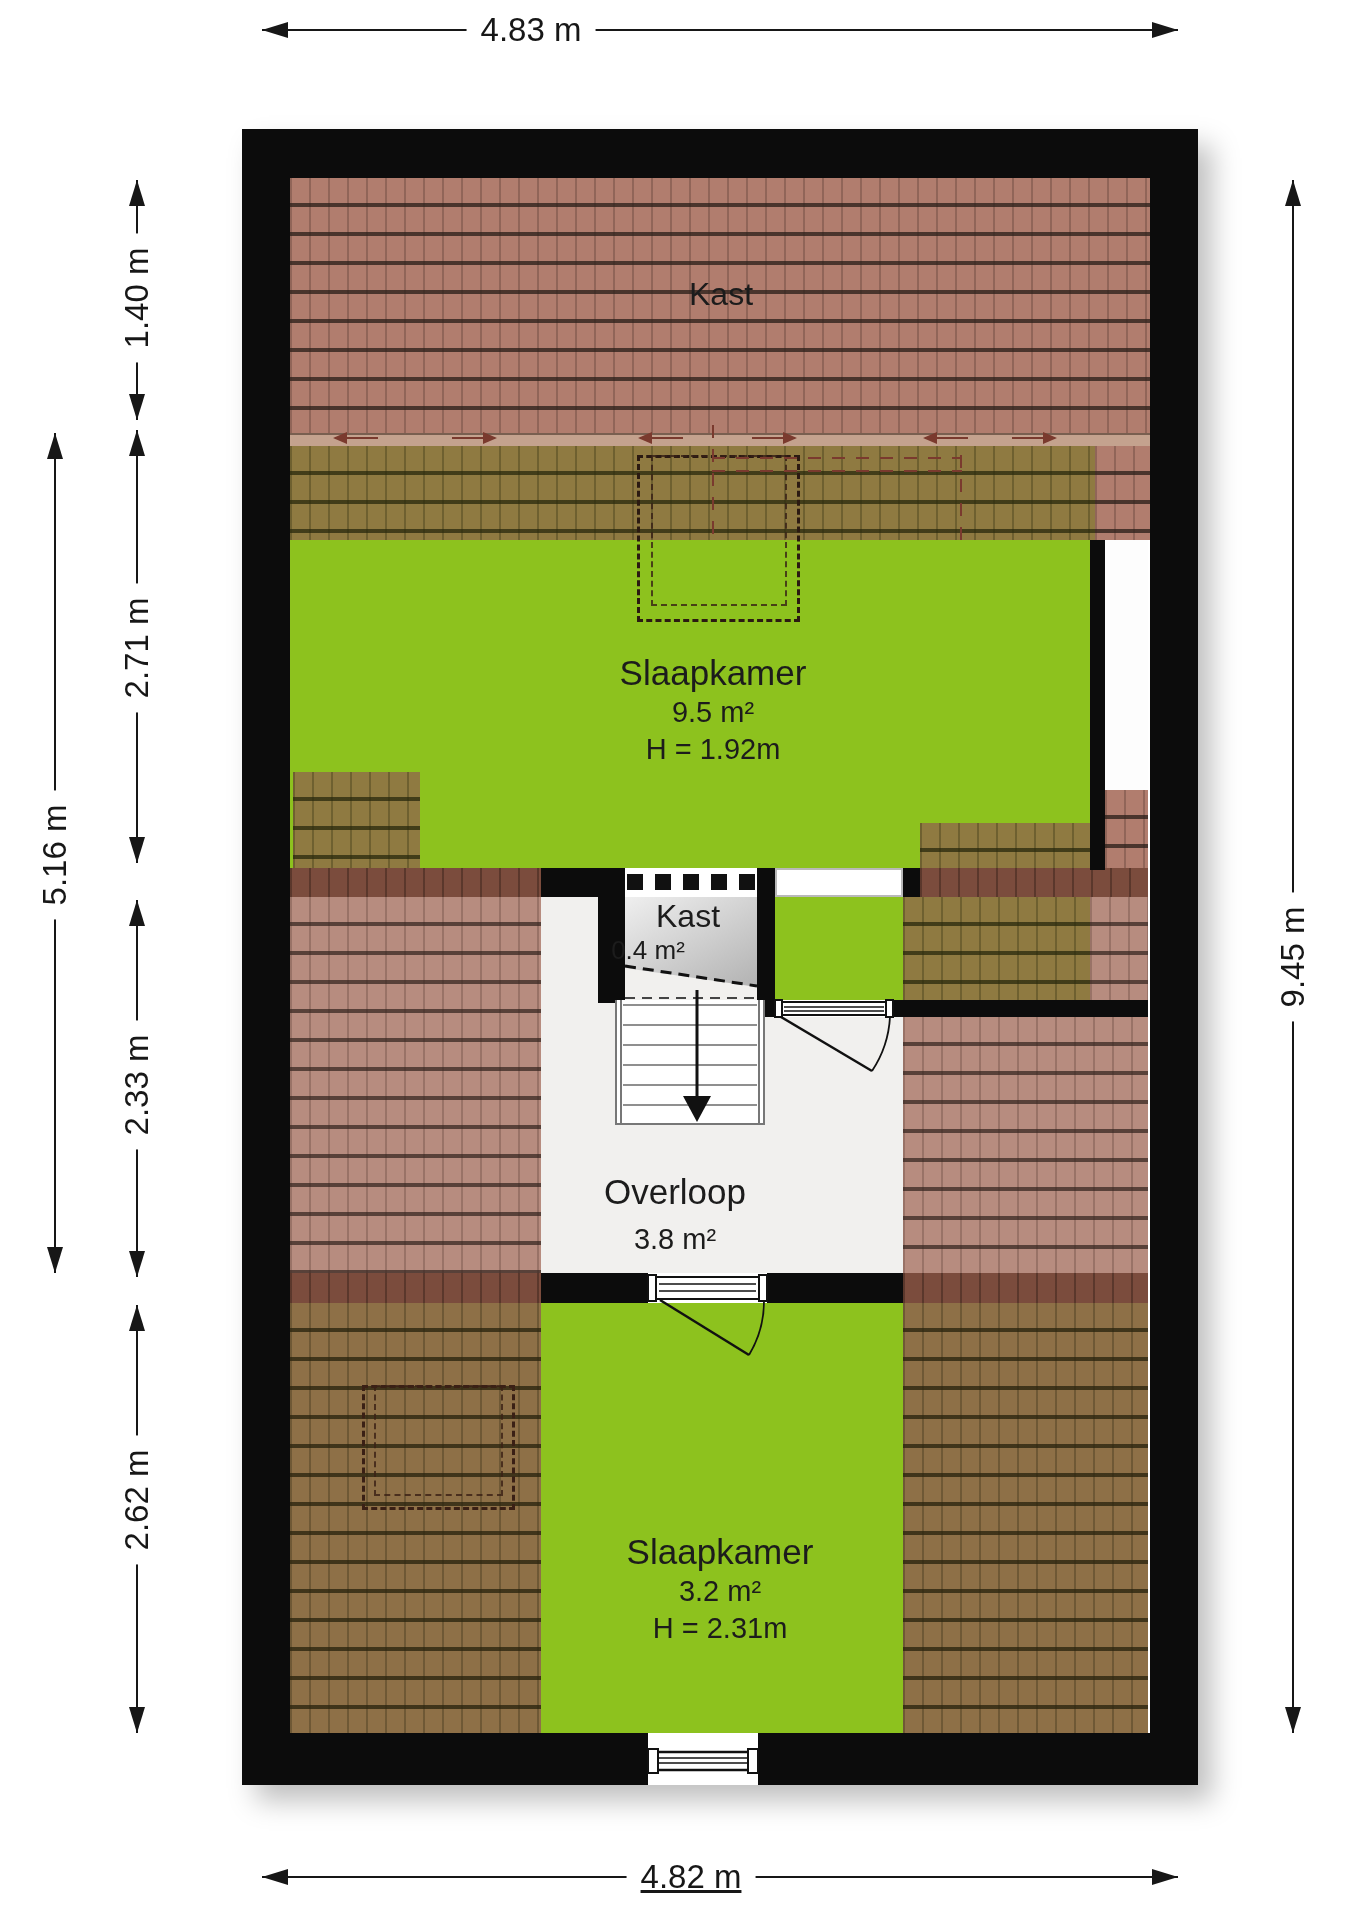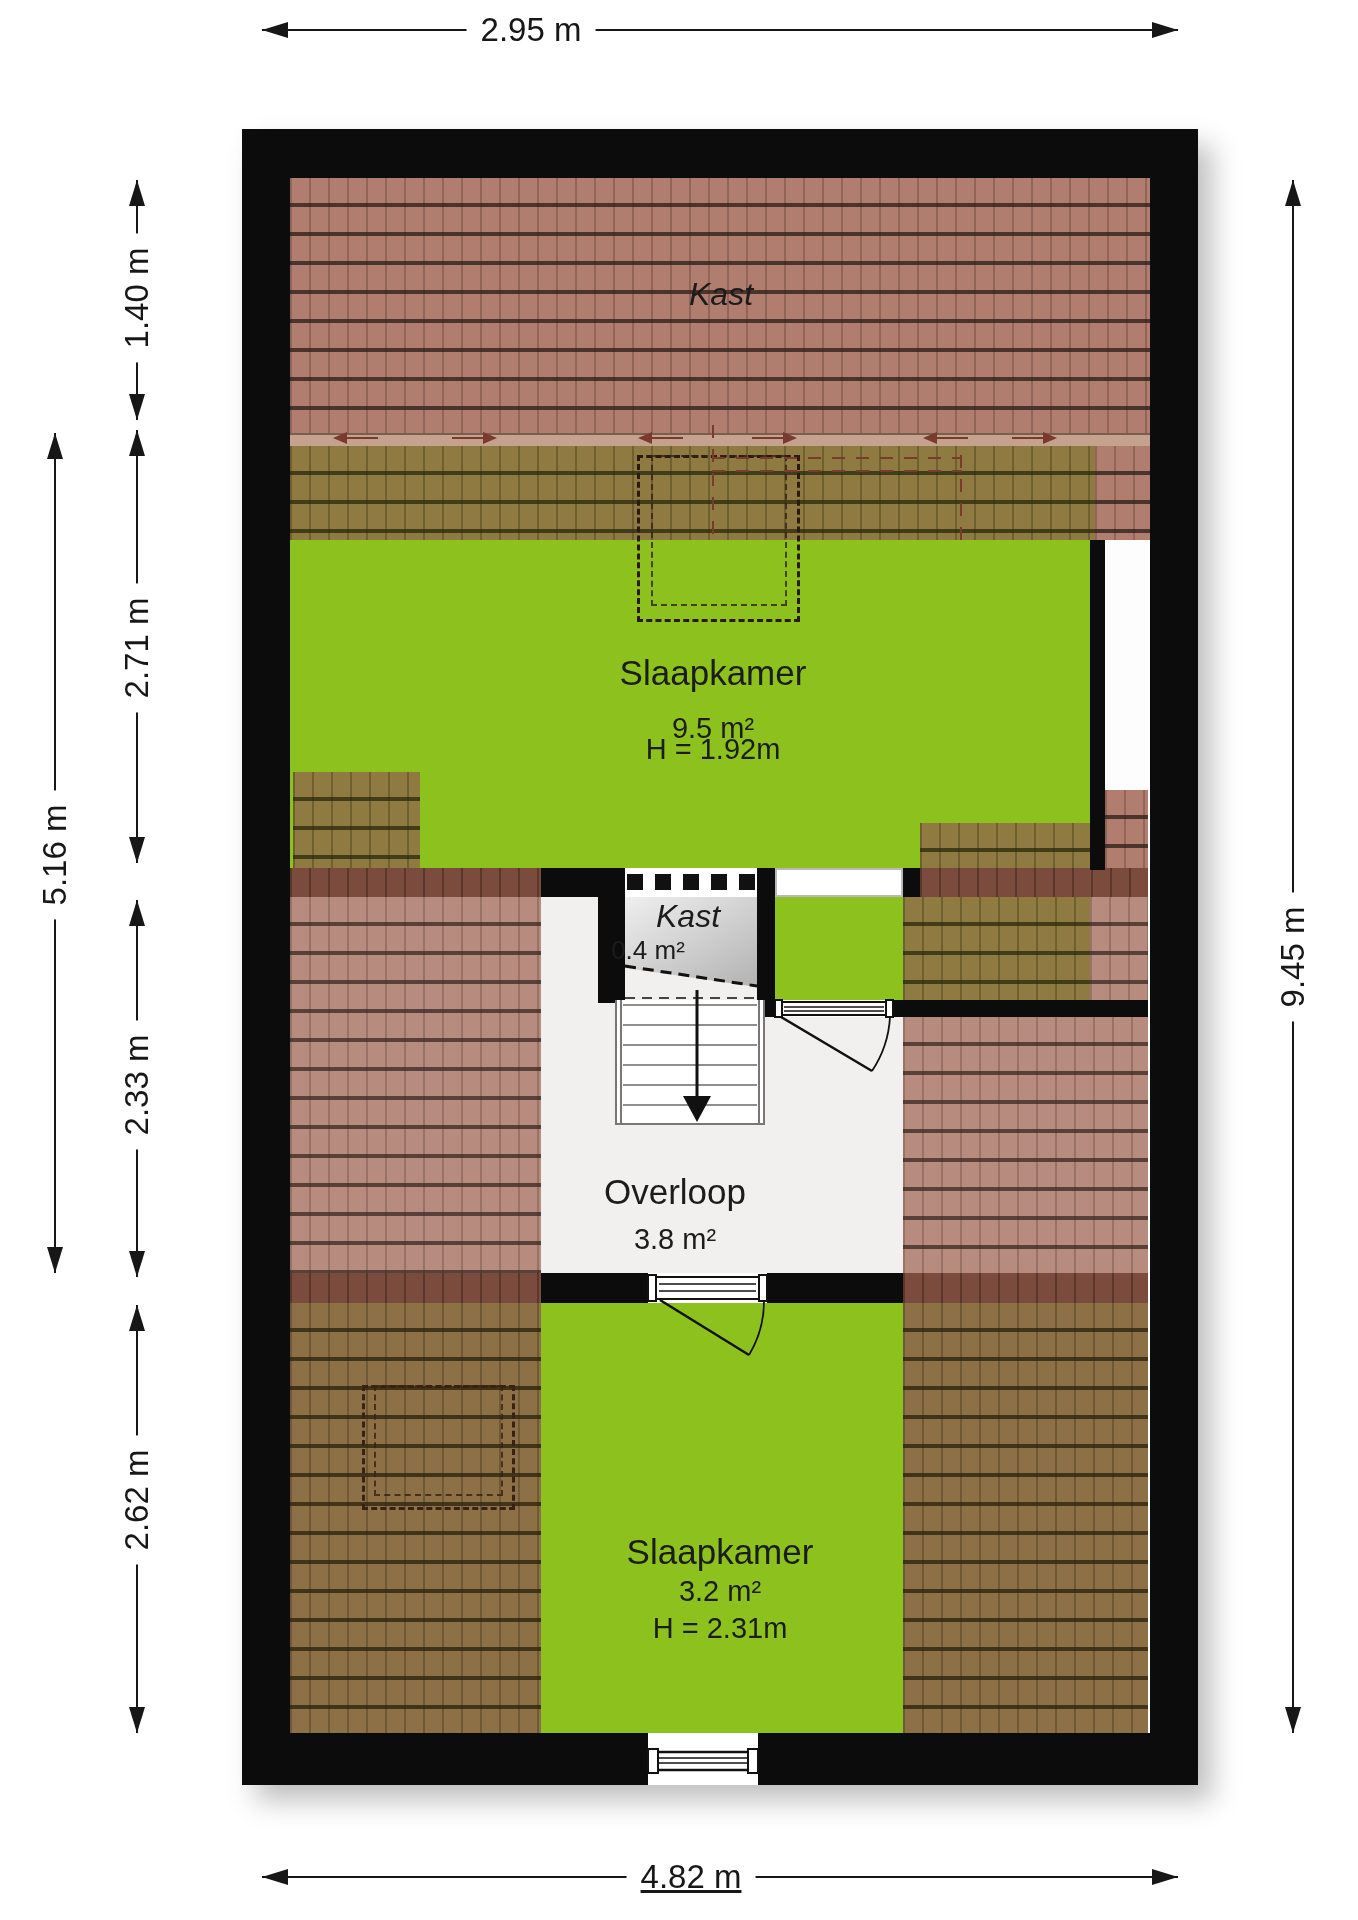--- a/index.html
+++ b/index.html
@@ -40,21 +40,21 @@
   .dr-in{position:absolute;border:2px dashed rgba(55,32,22,.8);box-sizing:border-box;}
   
   .rdh{position:absolute;height:2px;background-image:repeating-linear-gradient(to right,var(--marking_red,#7a3a2e) 0 13px,rgba(0,0,0,0) 13px 24px);}
   .rdv{position:absolute;width:2px;background-image:repeating-linear-gradient(to bottom,var(--marking_red,#7a3a2e) 0 13px,rgba(0,0,0,0) 13px 24px);}
   .ra{position:absolute;height:2px;background:var(--marking_red,#7a3a2e);}
   .ra i{position:absolute;width:0;height:0;border-style:solid;top:-5px;}
   .ra.l i{left:-2px;border-width:6px 14px 6px 0;border-color:transparent var(--marking_red,#7a3a2e) transparent transparent;}
   .ra.r i{right:-2px;border-width:6px 0 6px 14px;border-color:transparent transparent transparent var(--marking_red,#7a3a2e);}
   
   .lbl{position:absolute;transform:translate(-50%,-50%);white-space:nowrap;color:#1c1c1c;}
-  .fs35{font-size:35px;} .fs32{font-size:32px;font-style:italic;} .fs29{font-size:29px;} .fs26{font-size:26px;}
+  .fs35{font-size:35px;} .fs32{font-size:32px;} .fs29{font-size:29px;} .fs26{font-size:26px;}
   
   .dline{position:absolute;background:#171717;}
   .arr{position:absolute;width:0;height:0;border-style:solid;}
   .arr.left {border-width:8px 26px 8px 0;border-color:transparent #171717 transparent transparent;}
   .arr.right{border-width:8px 0 8px 26px;border-color:transparent transparent transparent #171717;}
   .arr.up   {border-width:0 8px 26px 8px;border-color:transparent transparent #171717 transparent;}
   .arr.down {border-width:26px 8px 0 8px;border-color:#171717 transparent transparent transparent;}
   .hlbl{position:absolute;transform:translate(-50%,-50%);background:#fff;padding:0 14px;font-size:33px;white-space:nowrap;color:#171717;}
   .vlbl{position:absolute;transform:translate(-50%,-50%) rotate(-90deg);background:#fff;padding:0 14px;font-size:33px;white-space:nowrap;color:#171717;}
   svg.overlay{position:absolute;left:0;top:0;pointer-events:none;}
@@ -190,34 +190,34 @@
       <rect x="650" y="1752" width="106" height="18" fill="#fff" stroke="#111" stroke-width="2.5"></rect>
       <line x1="652" y1="1758" x2="754" y2="1758" stroke="#111" stroke-width="1.5"></line>
       <line x1="652" y1="1763" x2="754" y2="1763" stroke="#111" stroke-width="1.5"></line>
       <rect x="648" y="1749" width="10" height="24" fill="#fff" stroke="#111" stroke-width="2"></rect>
       <rect x="748" y="1749" width="10" height="24" fill="#fff" stroke="#111" stroke-width="2"></rect>
     </g>
   </svg>
 
   <div class="lbl fs32" style="left:721px;top:294px;">Kast</div>
   <div class="lbl fs35" style="left:713px;top:673px;">Slaapkamer</div>
-  <div class="lbl fs29" style="left:713px;top:712px;margin-top:16px;">9.5 m²</div>
+  <div class="lbl fs29" style="left:713px;top:712px;">9.5 m²</div>
   <div class="lbl fs29" style="left:713px;top:749px;">H = 1.92m</div>
   <div class="lbl fs32" style="left:688px;top:916px;">Kast</div>
   <div class="lbl fs26" style="left:648px;top:950px;">0.4 m²</div>
   <div class="lbl fs35" style="left:675px;top:1192px;">Overloop</div>
   <div class="lbl fs29" style="left:675px;top:1196px;margin-top:43px;">3.8 m²</div>
   <div class="lbl fs35" style="left:720px;top:1552px;">Slaapkamer</div>
   <div class="lbl fs29" style="left:720px;top:1591px;">3.2 m²</div>
   <div class="lbl fs29" style="left:720px;top:1628px;">H = 2.31m</div>
 
   <div class="dline" style="left:262px;top:29px;width:916px;height:2px;"></div>
   <div class="arr left" style="left:262px;top:22px;"></div>
   <div class="arr right" style="left:1152px;top:22px;"></div>
-  <div class="hlbl" style="left:531px;top:30px;">2.95 m</div>
+  <div class="hlbl" style="left:531px;top:30px;">4.83 m</div>
 
   <div class="dline" style="left:262px;top:1876px;width:916px;height:2px;"></div>
   <div class="arr left" style="left:262px;top:1869px;"></div>
   <div class="arr right" style="left:1152px;top:1869px;"></div>
   <div class="hlbl" style="left:691px;top:1877px;text-decoration:underline;">4.82 m</div>
 
   <div class="dline" style="left:136px;top:180px;width:2px;height:240px;"></div>
   <div class="arr up" style="left:129px;top:180px;"></div>
   <div class="arr down" style="left:129px;top:394px;"></div>
   <div class="vlbl" style="left:137px;top:298px;">1.40 m</div>

